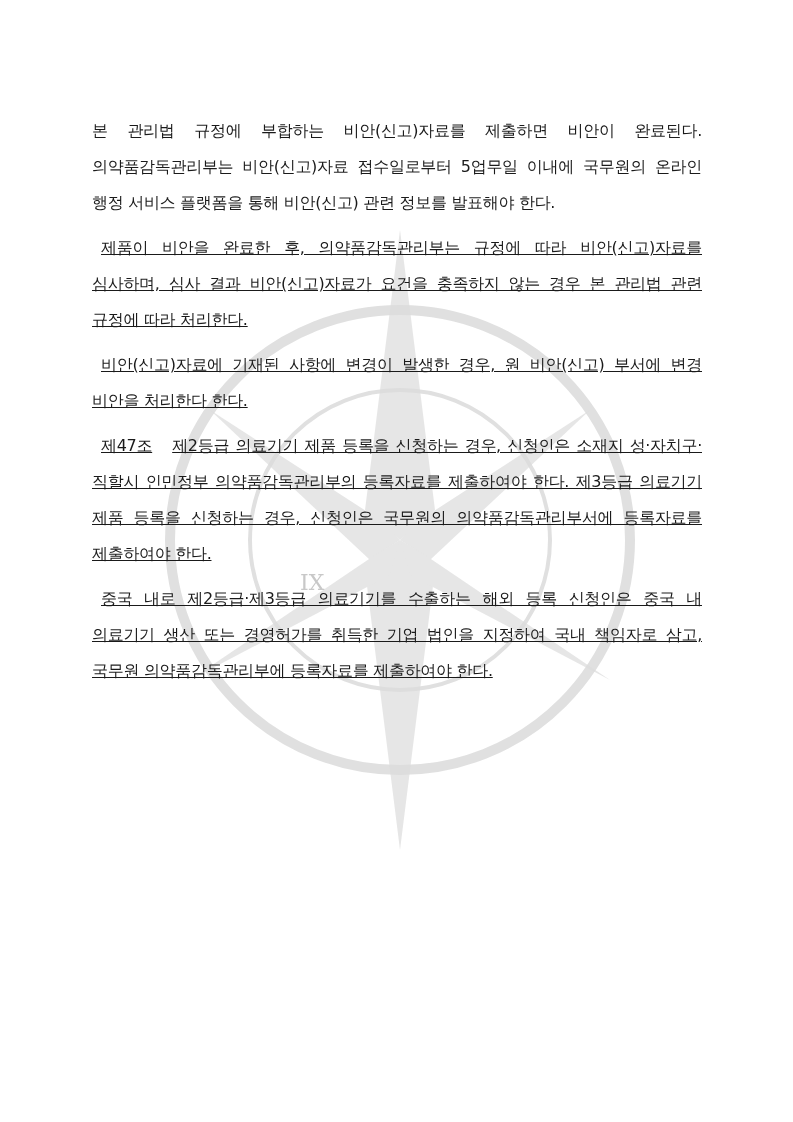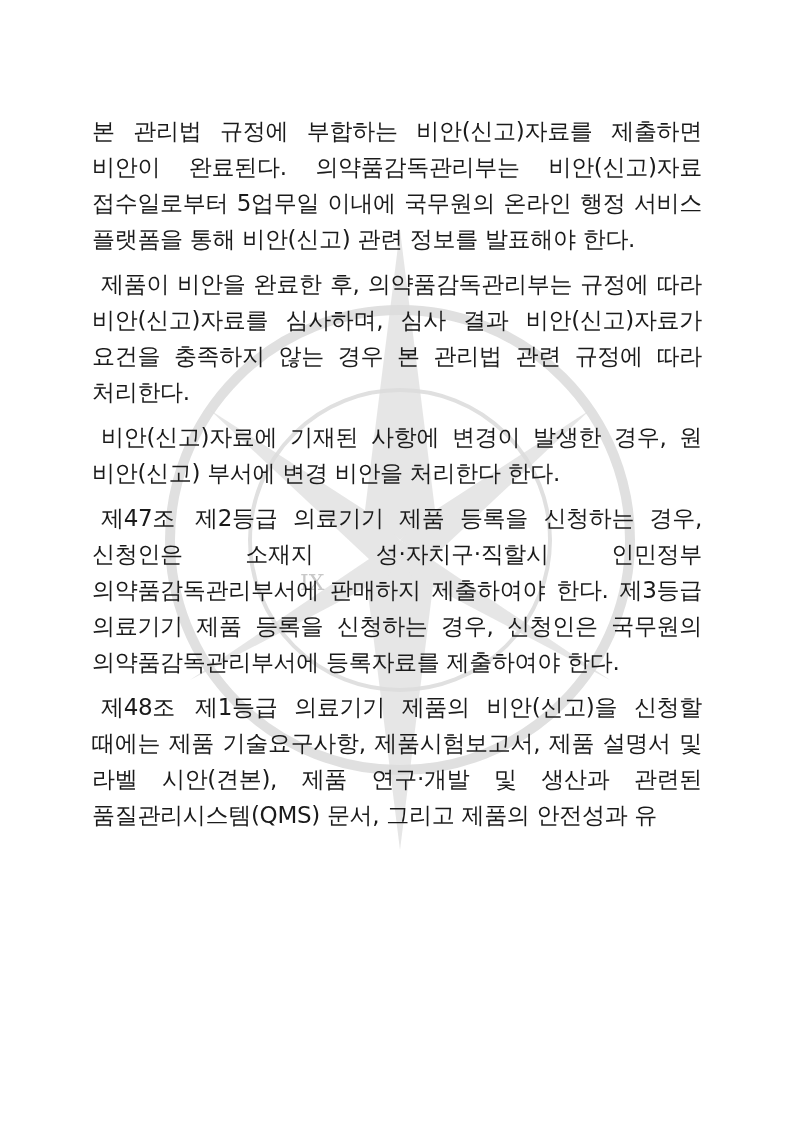--- a/index.html
+++ b/index.html
@@ -1,23 +1,23 @@
 <!DOCTYPE html>
 <html><head>
   <meta charset="utf-8">
   <style>
     html, body { margin: 0; padding: 0; background: #ffffff; }
     body { width: 793px; height: 1122px; position: relative; overflow: hidden;
            font-family: "DejaVu Sans", "Liberation Sans", sans-serif; color: #1a1a1a; }
     .watermark { position: absolute; left: 150px; top: 210px; width: 500px; height: 640px;
                  z-index: 0; pointer-events: none; }
     .content { position: absolute; left: 92px; top: 113px; width: 610px; z-index: 1; }
-    .para { margin: 0 0 9px 0; font-size: 23px; line-height: 36px; text-align: justify;
+    .para { margin: 0 0 9px 0; font-size: 16px; line-height: 36px; text-align: justify;
             letter-spacing: -0.3px; word-break: keep-all; }
-    .para.indent { text-indent: 9px; }
+    .para.indent { text-indent: 9px; text-decoration: underline; }
     .art-no { margin-right: 20px; margin-top: 20px; }
   </style>
 </head>
 <body>
 
 <svg class="watermark" viewBox="0 0 500 640" xmlns="http://www.w3.org/2000/svg">
   <g fill="none" stroke="#d6d6d6" stroke-width="10" opacity="0.75">
     <circle cx="250" cy="330" r="230"></circle>
     <circle cx="250" cy="330" r="150" stroke-width="4"></circle>
   </g>
@@ -29,15 +29,15 @@
     <polygon points="40,470 225,345 250,330 240,365"></polygon>
     <polygon points="460,470 275,345 250,330 260,365"></polygon>
   </g>
   <text x="150" y="380" font-family="DejaVu Serif, serif" font-size="22" fill="#c8c8c8">IX</text>
 </svg>
 
 <div class="content">
   <p class="para"><span>본 관리법 규정에 부합하는 비안(신고)자료를 제출하면 비안이 완료된다. 의약품감독관리부는 비안(신고)자료 접수일로부터 5업무일 이내에 국무원의 온라인 행정 서비스 플랫폼을 통해 비안(신고) 관련 정보를 발표해야 한다.</span></p>
   <p class="para indent"><span>제품이 비안을 완료한 후, 의약품감독관리부는 규정에 따라 비안(신고)자료를 심사하며, 심사 결과 비안(신고)자료가 요건을 충족하지 않는 경우 본 관리법 관련 규정에 따라 처리한다.</span></p>
   <p class="para indent"><span>비안(신고)자료에 기재된 사항에 변경이 발생한 경우, 원 비안(신고) 부서에 변경 비안을 처리한다 한다.</span></p>
-  <p class="para indent"><span class="art-no">제47조</span><span>제2등급 의료기기 제품 등록을 신청하는 경우, 신청인은 소재지 성·자치구·직할시 인민정부 의약품감독관리부서에 판매하지 제출하여야 한다. 제3등급 의료기기 제품 등록을 신청하는 경우, 신청인은 국무원의 의약품감독관리부서에 등록자료를 제출하여야 한다.</span></p>
-  <p class="para indent"><span class="art-no">제48조</span><span>제1등급 의료기기 제품의 비안(신고)을 신청할 때에는 제품 기술요구사항, 제품시험보고서, 제품 설명서 및 라벨 시안(견본), 제품 연구·개발 및 생산과 관련된 품질관리시스템(QMS) 문서, 그리고 제품의 안전성과 유</span></p>
+  <p class="para indent"><span class="art-no">제47조</span><span>제2등급 의료기기 제품 등록을 신청하는 경우, 신청인은 소재지 성·자치구·직할시 인민정부 의약품감독관리부의 등록자료를 제출하여야 한다. 제3등급 의료기기 제품 등록을 신청하는 경우, 신청인은 국무원의 의약품감독관리부서에 등록자료를 제출하여야 한다.</span></p>
+  <p class="para indent"><span>중국 내로 제2등급·제3등급 의료기기를 수출하는 해외 등록 신청인은 중국 내 의료기기 생산 또는 경영허가를 취득한 기업 법인을 지정하여 국내 책임자로 삼고, 국무원 의약품감독관리부에 등록자료를 제출하여야 한다.</span></p>
 </div>
 
 </body></html>

